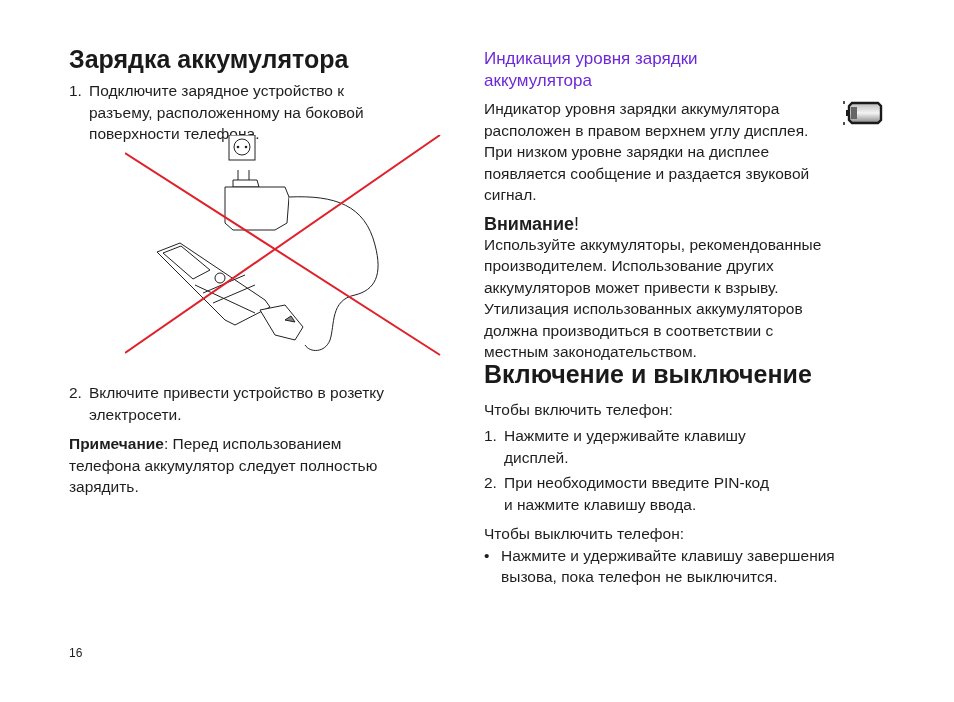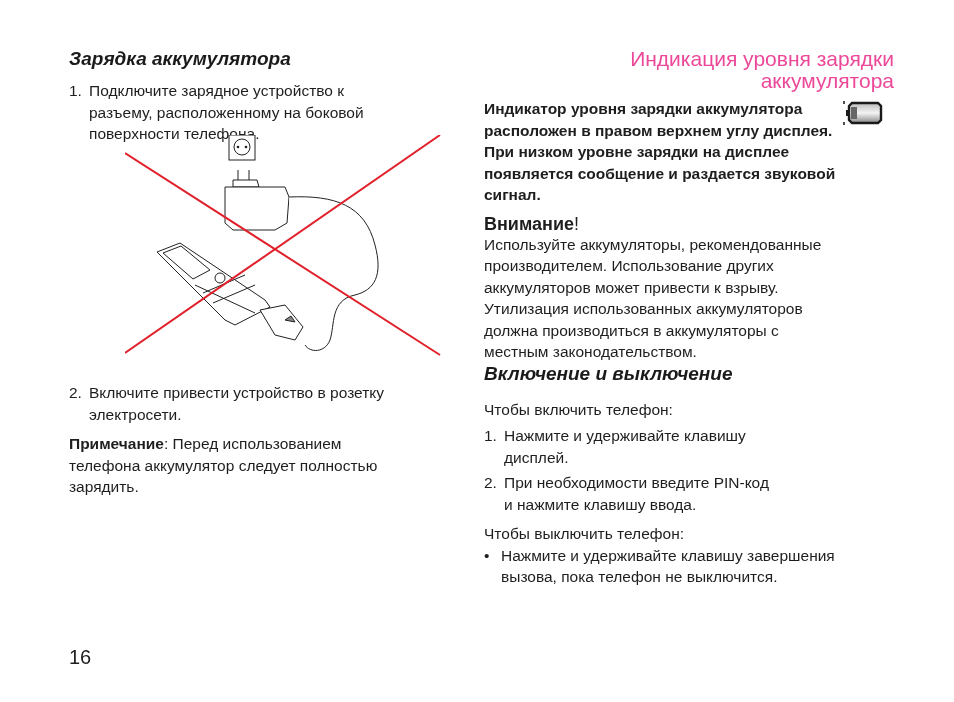--- a/index.html
+++ b/index.html
@@ -4,31 +4,31 @@
 <style>
   html, body { margin: 0; padding: 0; }
   body {
     width: 954px; height: 702px; background: #ffffff; position: relative;
     font-family: "Liberation Sans", sans-serif; color: #1e1e1e; overflow: hidden;
   }
   .col { position: absolute; }
   .left { left: 69px; top: 48px; width: 390px; }
   .right { left: 484px; top: 48px; width: 410px; }
   p, h1, h2 { margin: 0; }
-  .h-bold { font-weight: bold; font-size: 19px; line-height: 22px; color: #1a1a1a; font-style: italic; }
-  .h-light { font-weight: normal; font-size: 21px; line-height: 22px; color: #ec4899; text-align: right; }
+  .h-bold { font-weight: bold; font-size: 25px; line-height: 22px; color: #1a1a1a; }
+  .h-light { font-weight: normal; font-size: 17px; line-height: 22px; color: #6d28d9; }
   .txt { font-size: 15.5px; line-height: 21.5px; }
   .numbered { position: relative; padding-left: 20px; }
   .numbered .num { position: absolute; left: 0; top: 0; }
   .bulleted { position: relative; padding-left: 17px; }
   .bulleted .bul { position: absolute; left: 0; top: 0; }
   b { font-weight: bold; }
   .illus { position: absolute; left: 125px; top: 135px; width: 320px; height: 225px; }
   .battery { display: inline-block; position: absolute; }
-  .page-num { position: absolute; left: 69px; top: 646px; font-size: 20px; }
+  .page-num { position: absolute; left: 69px; top: 646px; font-size: 12px; }
 </style>
 </head>
 <body>
 
 <div class="col left">
   <h1 class="h-bold" style="margin-bottom:10px;">Зарядка аккумулятора</h1>
 
   <div class="txt numbered">
     <span class="num">1.</span>
     <div>Подключите зарядное устройство к</div>
@@ -84,21 +84,21 @@
     <div>зарядить.</div>
   </div>
 </div>
 
 <div class="col right">
   <h2 class="h-light" style="margin-bottom:6px;">
     <div>Индикация уровня зарядки</div>
     <div>аккумулятора</div>
   </h2>
 
-  <div class="txt" style="position:relative; margin-bottom:8px;font-weight:bold;">
+  <div class="txt" style="position:relative; margin-bottom:8px;">
     <div>Индикатор уровня зарядки аккумулятора</div>
     <div>расположен в правом верхнем углу дисплея.</div>
     <div>При низком уровне зарядки на дисплее</div>
     <div>появляется сообщение и раздается звуковой</div>
     <div>сигнал.</div>
     <svg class="battery" style="left:358px; top:2px;" width="42" height="26" viewBox="0 0 42 26">
       <line x1="2" y1="1" x2="2" y2="4" stroke="#222" stroke-width="1.6"></line>
       <line x1="2" y1="22" x2="2" y2="25" stroke="#222" stroke-width="1.6"></line>
       <defs>
         <linearGradient id="bg" x1="0" y1="0" x2="0" y2="1">
@@ -112,21 +112,21 @@
       <rect x="4" y="10" width="3" height="6" fill="#1a1a1a"></rect>
     </svg>
   </div>
 
   <div class="txt">
     <div style="font-size:18px; line-height:20px;"><b>Внимание</b><span>!</span></div>
     <div>Используйте аккумуляторы, рекомендованные</div>
     <div>производителем. Использование других</div>
     <div>аккумуляторов может привести к взрыву.</div>
     <div>Утилизация использованных аккумуляторов</div>
-    <div>должна производиться в аккумуляторы с</div>
+    <div>должна производиться в соответствии с</div>
     <div>местным законодательством.</div>
   </div>
 
   <h2 class="h-bold" style="margin-bottom:14px;">
     <div>Включение и выключение</div>
   </h2>
 
   <div class="txt" style="margin-bottom:5px;">Чтобы включить телефон:</div>
 
   <div class="txt numbered" style="margin-bottom:4px;">

